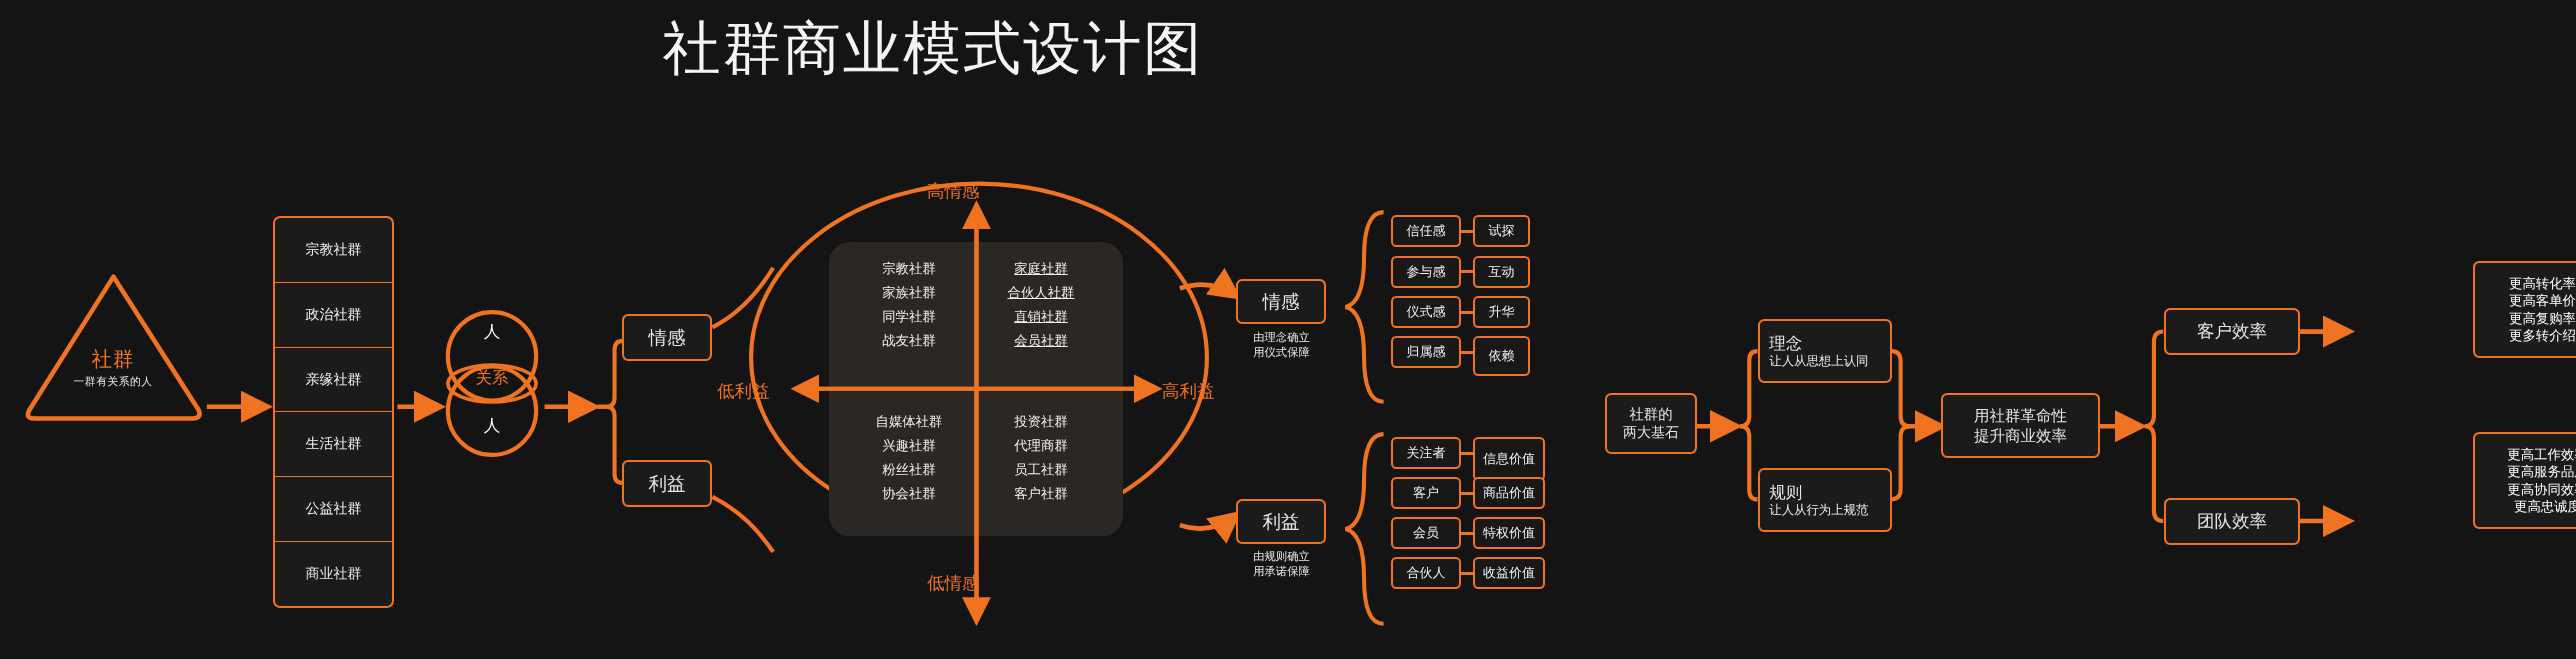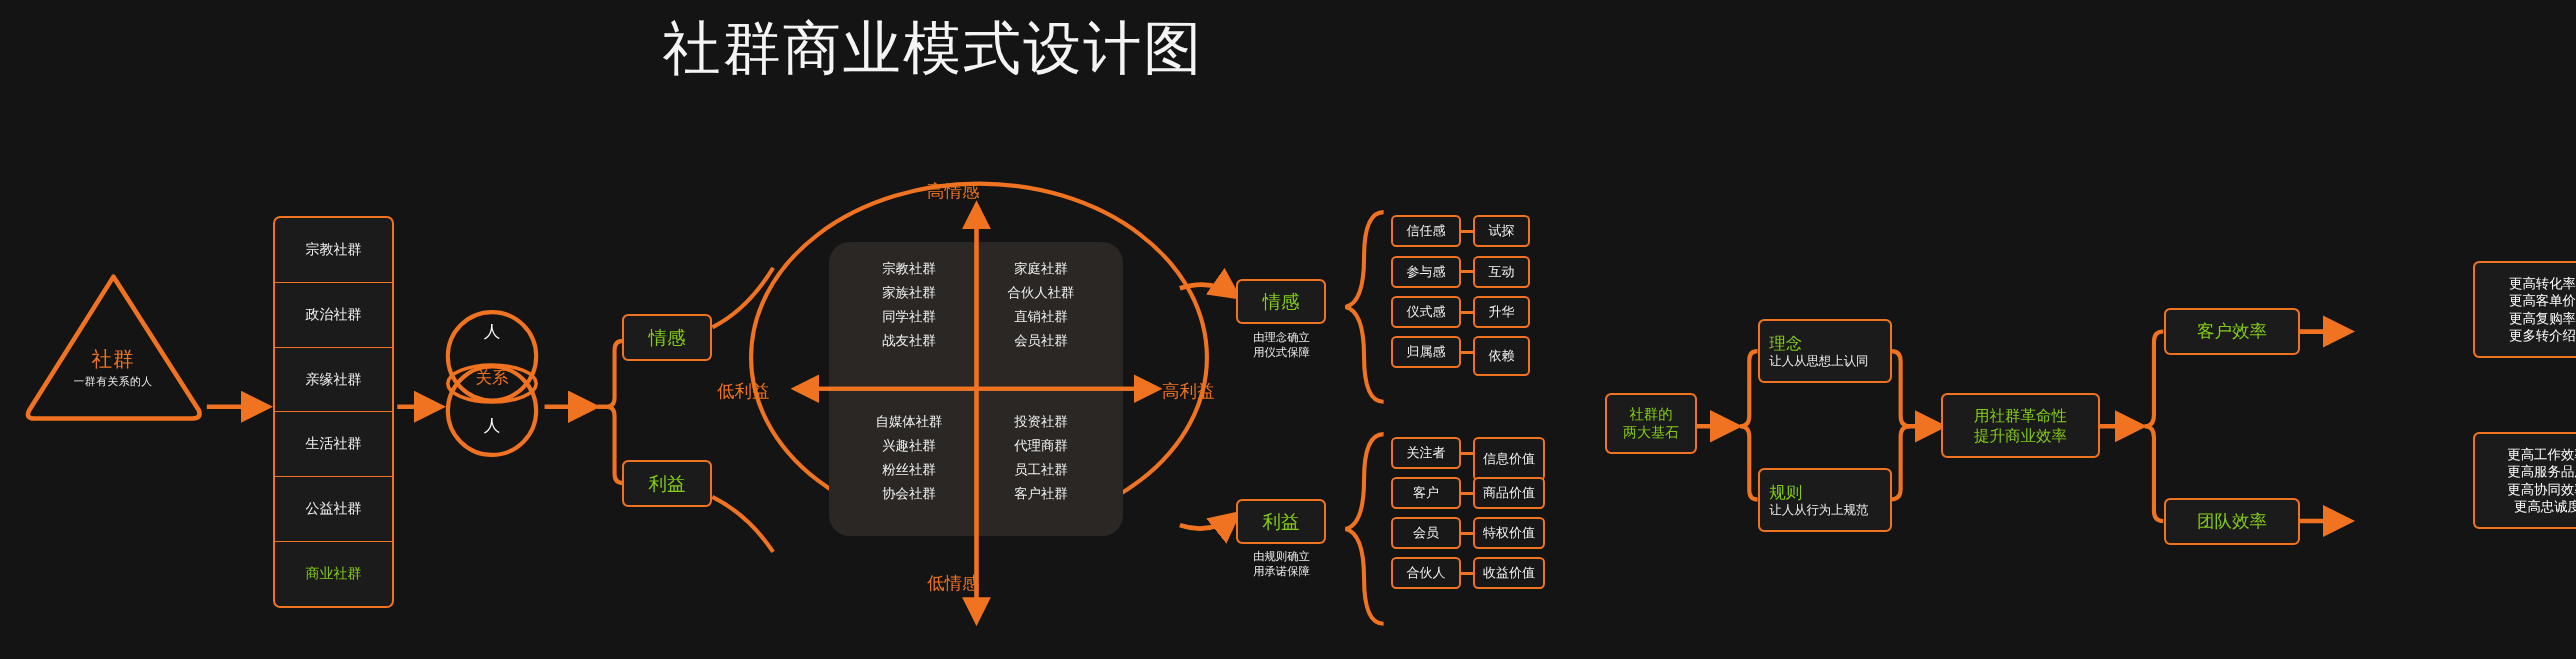--- a/index.html
+++ b/index.html
@@ -7,21 +7,21 @@
     width:2630px;height:659px;
     font-family:"Liberation Sans","DejaVu Sans",sans-serif;
     background:#141414;color:#fff;overflow:hidden;position:relative;
   }
   #stage{position:relative;width:2630px;height:659px;background:#141414;}
   
   #title-wrap{position:absolute;left:531px;top:10.3px;width:804px;text-align:center;}
   #title-wrap .t{font-size:58px;color:#f4f4f4;letter-spacing:2.1px;white-space:nowrap;}
 
   
-  .orange{color:#84cc16;}
+  .orange{color:#e5e5e5;}
   .box{
     position:absolute;box-sizing:border-box;
     border:2.1px solid #ef7320;border-radius:6.2px;background:#1b1b1b;
     display:flex;flex-direction:column;align-items:center;justify-content:center;
     text-align:center;line-height:1.28;
   }
   .stack{
     position:absolute;box-sizing:border-box;
     border:2.1px solid #ef7320;border-radius:7.2px;background:#1b1b1b;
     display:flex;flex-direction:column;overflow:hidden;
@@ -191,21 +191,21 @@
   <div class="axis-lbl" style="left:927px;top:571px;">低情感</div>
   <div class="axis-lbl" style="left:717px;top:379px;">低利益</div>
   <div class="axis-lbl" style="left:1162px;top:379px;">高利益</div>
 
   <div class="quadlist" style="left:855px;top:257px;">
     <div>宗教社群</div>
     <div>家族社群</div>
     <div>同学社群</div>
     <div>战友社群</div>
   </div>
-  <div class="quadlist" style="left:987px;top:257px;">
+  <div class="quadlist" style="left:987px;top:257px;text-decoration:underline;">
     <div>家庭社群</div>
     <div>合伙人社群</div>
     <div>直销社群</div>
     <div>会员社群</div>
   </div>
   <div class="quadlist" style="left:855px;top:410px;">
     <div>自媒体社群</div>
     <div>兴趣社群</div>
     <div>粉丝社群</div>
     <div>协会社群</div>

